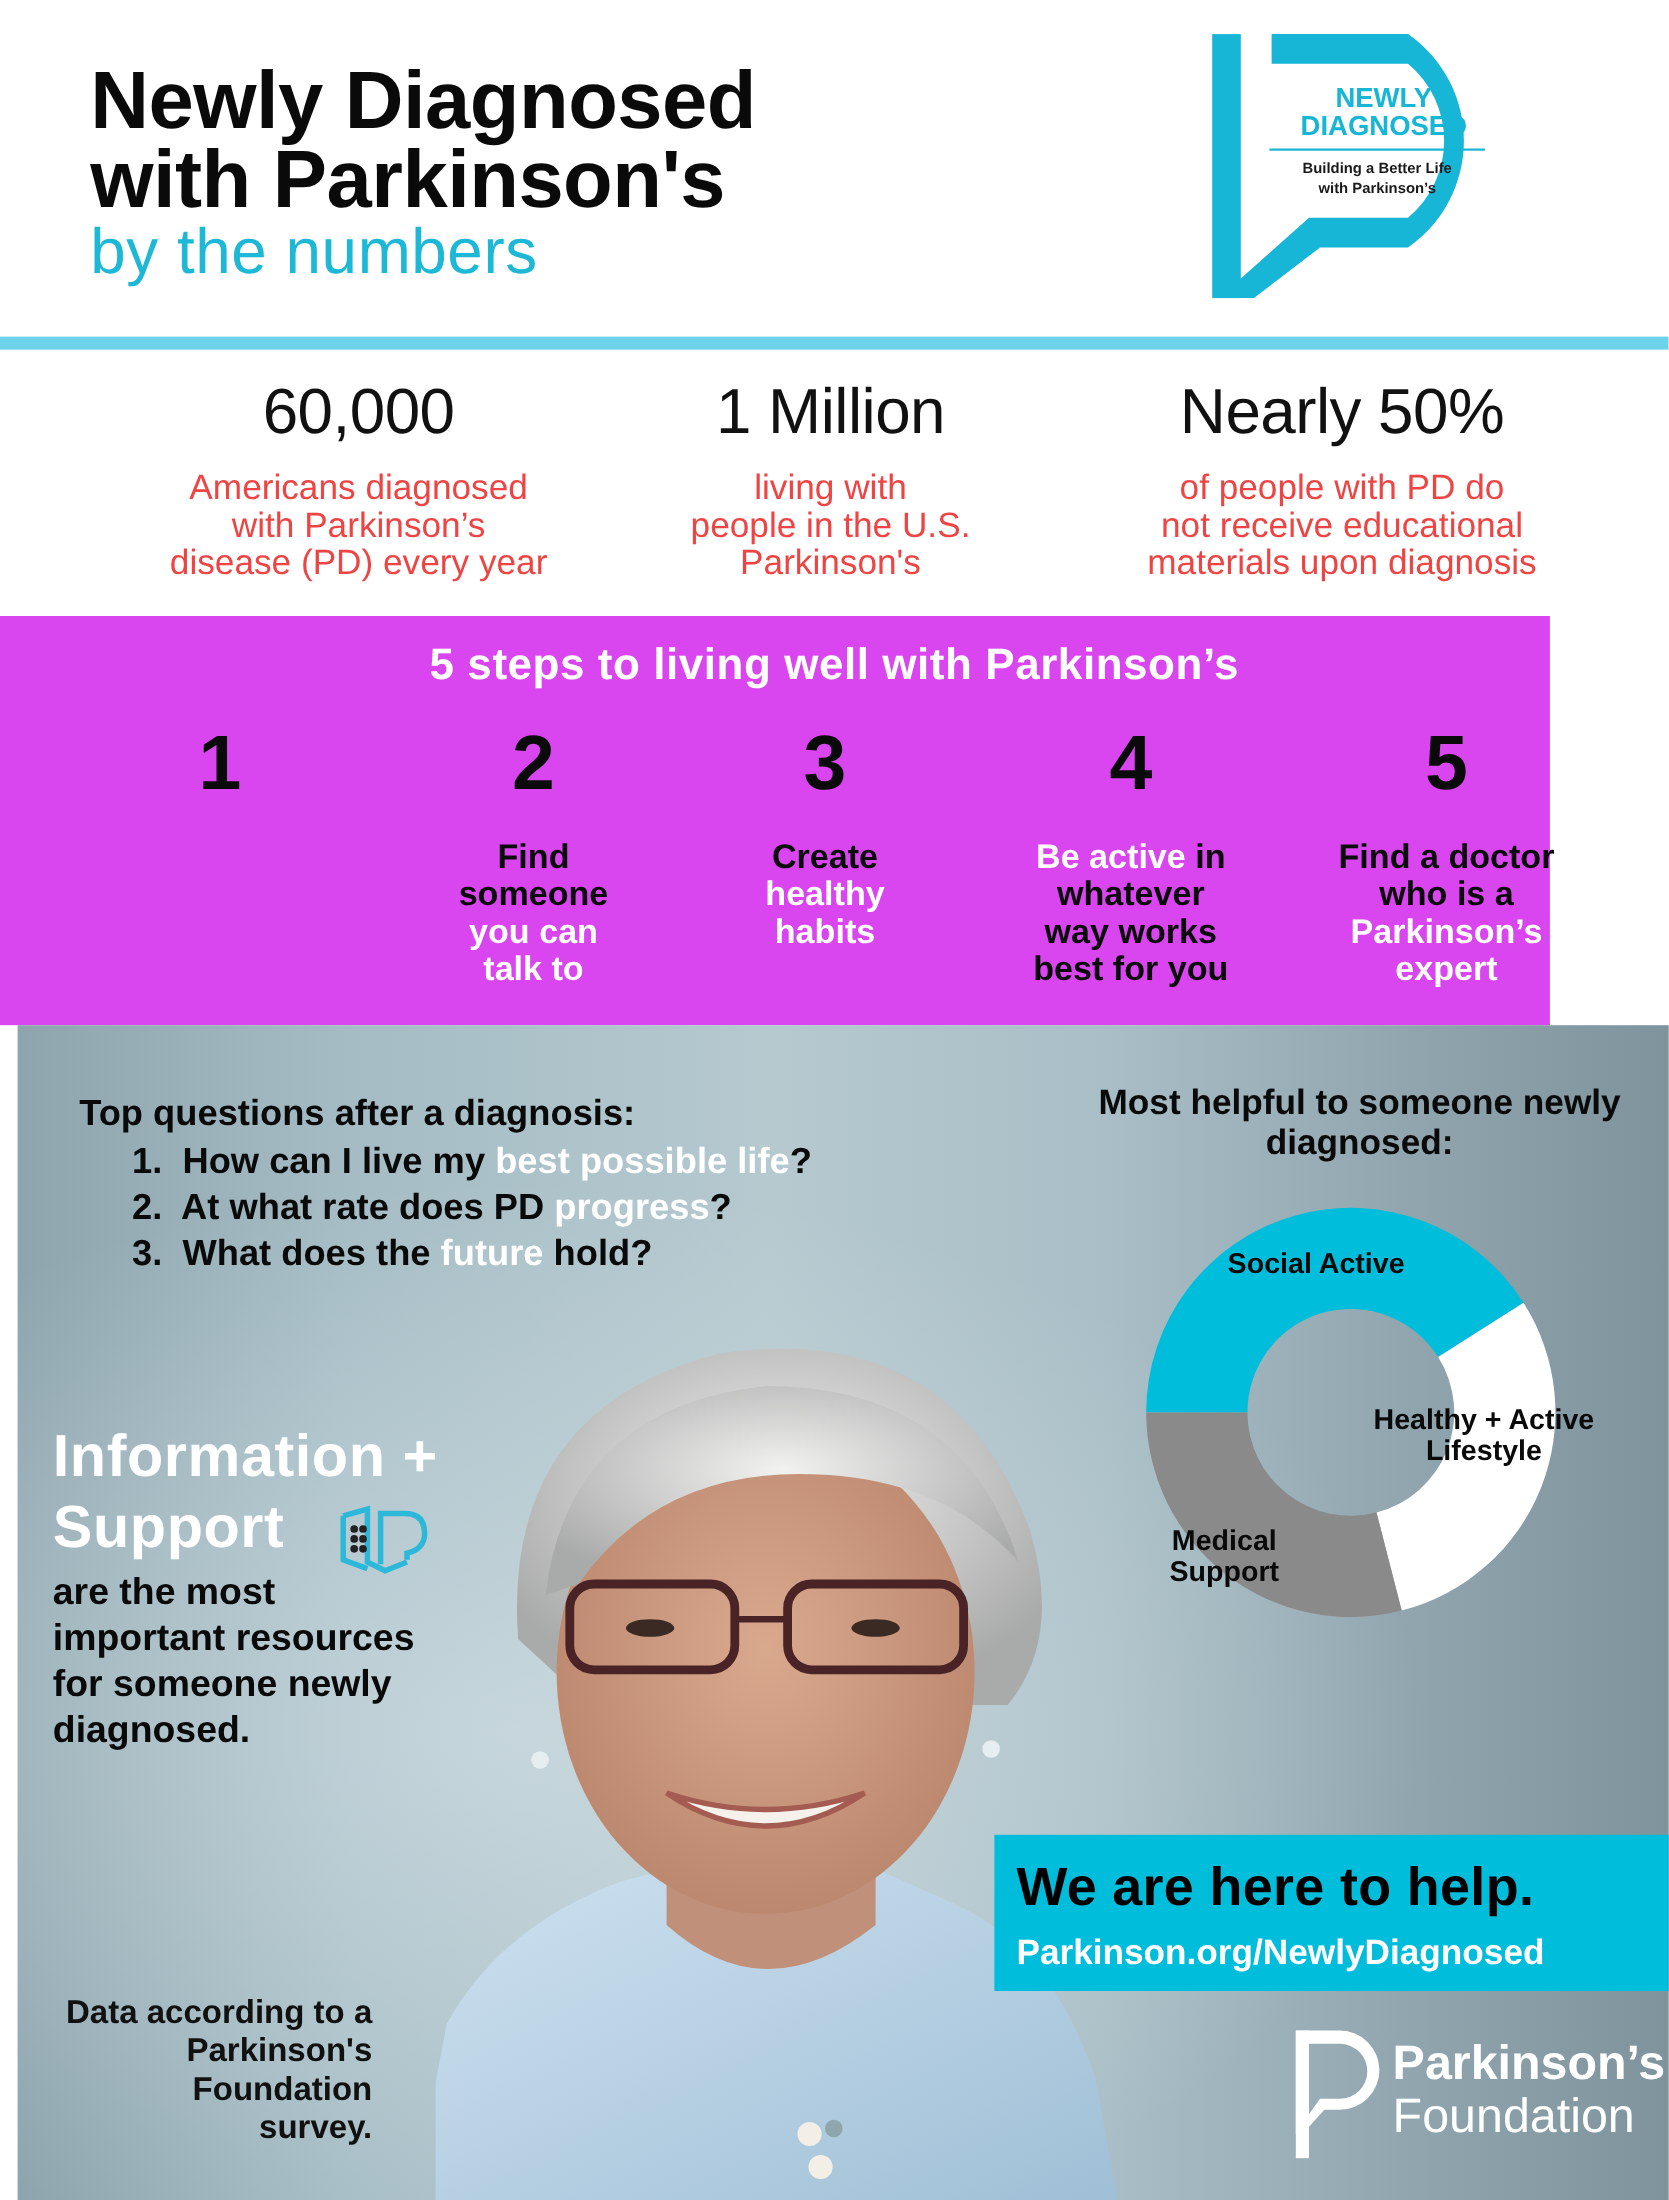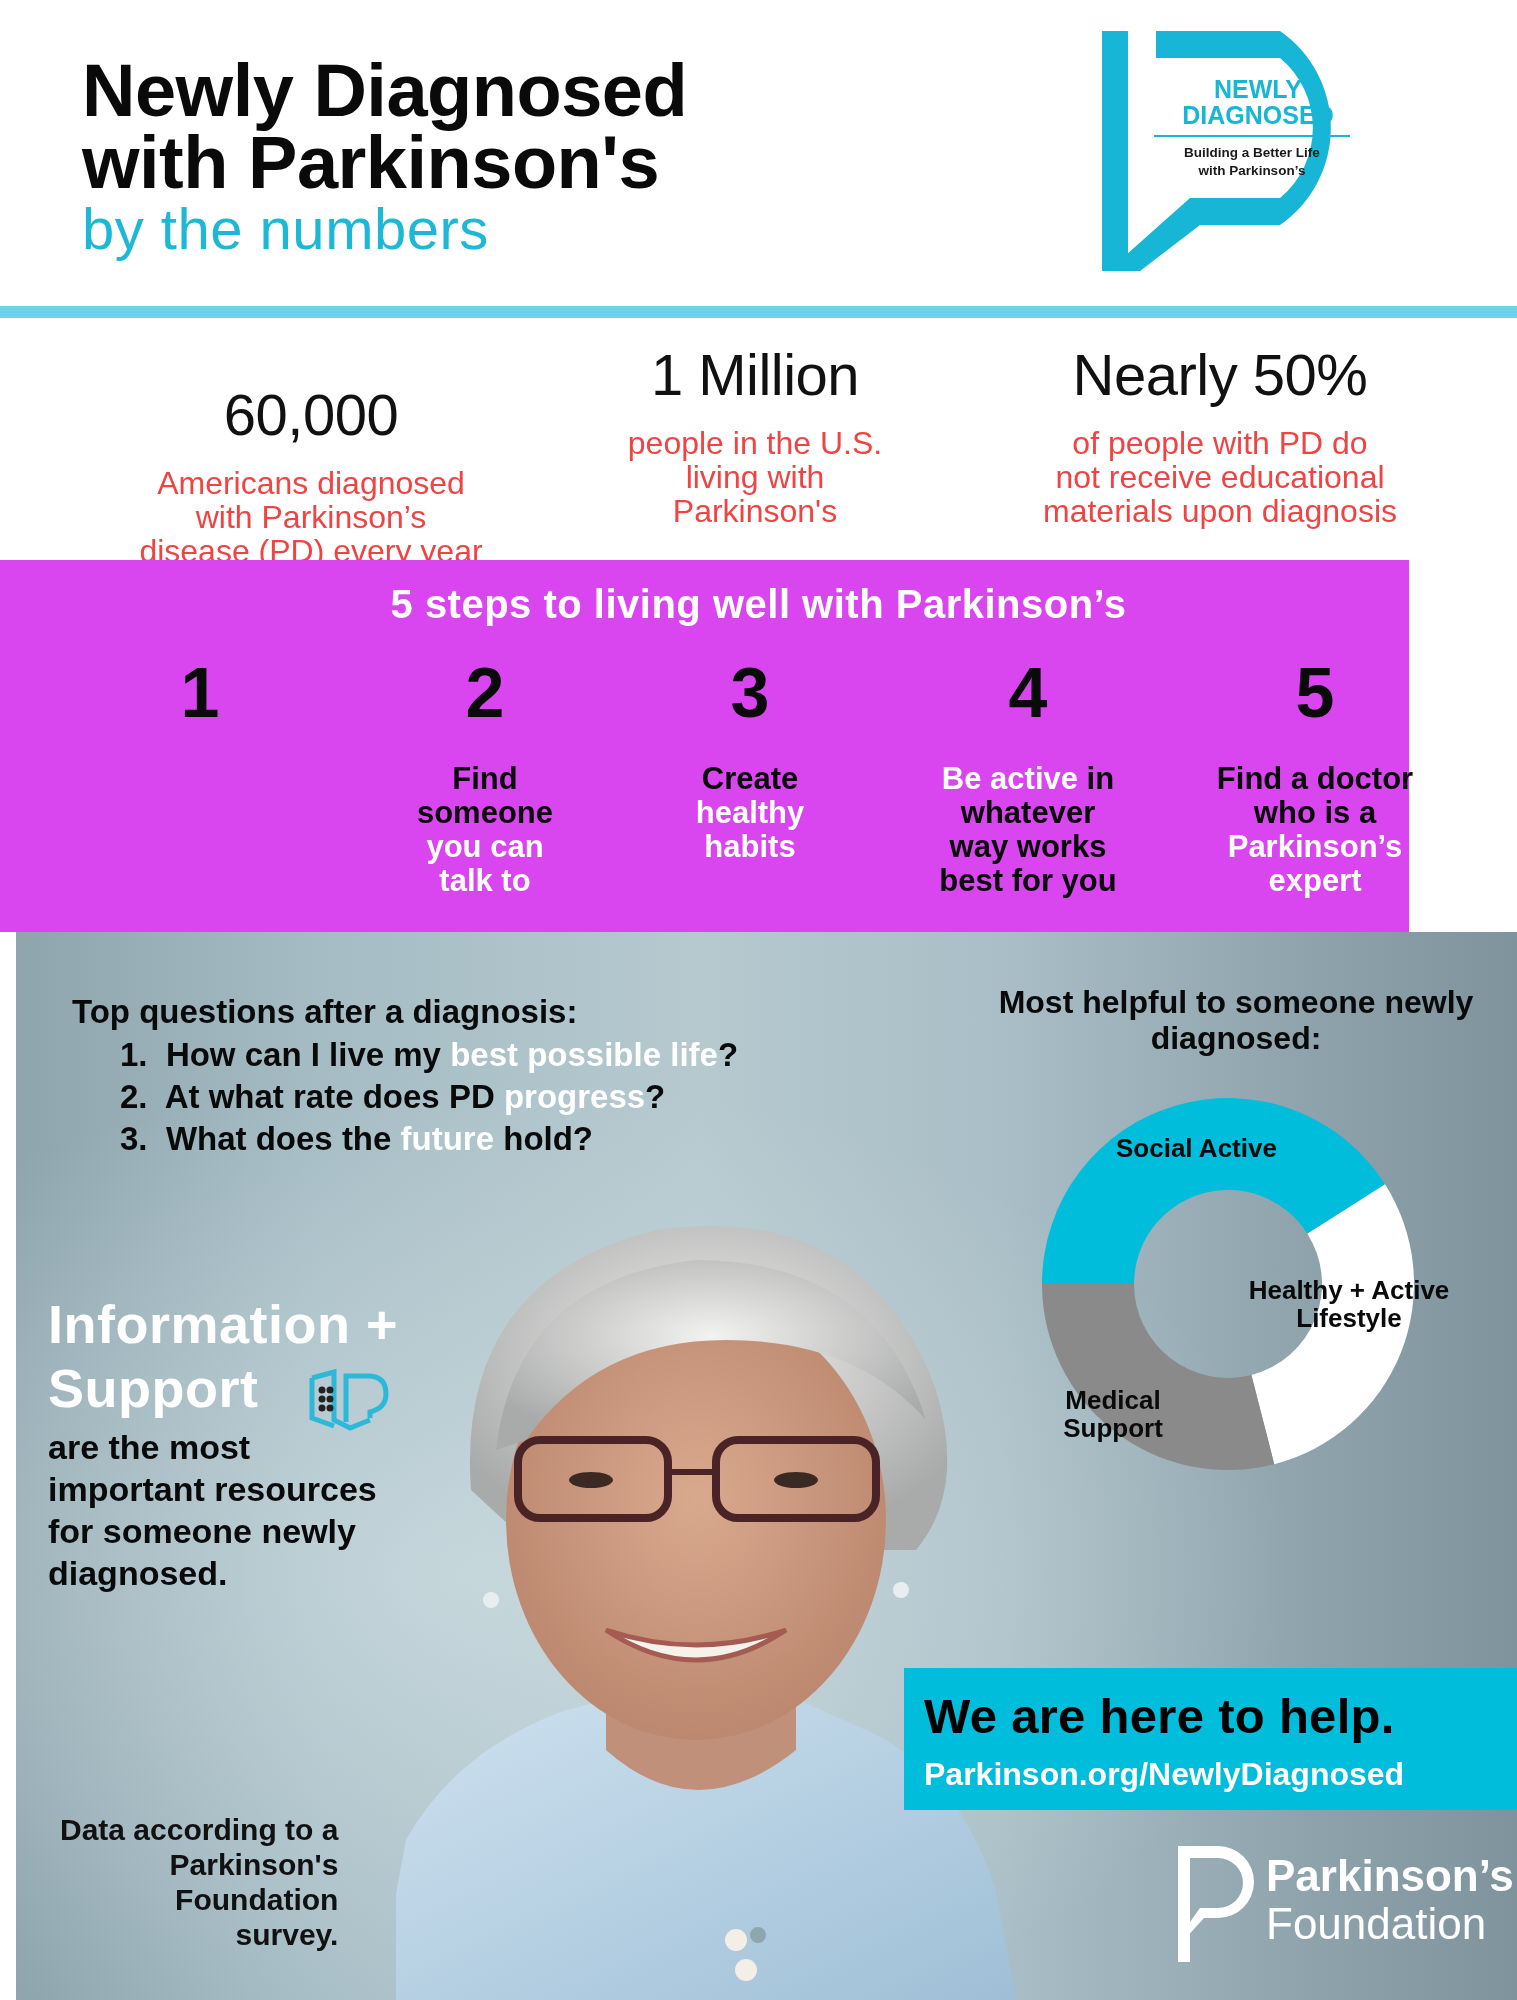--- a/index.html
+++ b/index.html
@@ -16,21 +16,21 @@
   .logo-text-a { position: absolute; left: 58px; top: 48px; width: 200px; text-align: center; color: #17b5d6; font-weight: 700; font-size: 25px; line-height: 26px; }
   .logo-rule { position: absolute; left: 54px; top: 107px; width: 196px; height: 2px; background: #17b5d6; }
   .logo-text-b { position: absolute; left: 54px; top: 116px; width: 196px; text-align: center; color: #1a1a1a; font-weight: 700; font-size: 13.5px; line-height: 18px; }
   .header-rule { position: absolute; left: 0; top: 306px; width: 1517px; height: 12px; background: #6dd3ea; }
 
   
   .stats { position: absolute; left: 0; top: 318px; width: 1517px; height: 242px; background: #fff; }
   .stat { position: absolute; top: 28px; text-align: center; }
   .stat-value { font-size: 58px; color: #111; font-weight: 400; line-height: 1; letter-spacing: -0.5px; }
   .stat-desc { margin-top: 22px; font-size: 32px; line-height: 34px; color: #ef4444; font-weight: 400; }
-  .stat-1 { left: 101px; width: 420px; margin-top: 40px; }
+  .stat-1 { left: 116px; width: 420px; }
   .stat-2 { left: 560px; width: 390px; }
   .stat-3 { left: 980px; width: 480px; }
 
   
   .steps { position: absolute; left: 0; top: 560px; width: 1409px; height: 372px; background: #d946ef; }
   .steps-title { position: absolute; left: 0; top: 22px; width: 1517px; text-align: center; color: #fff; font-weight: 700; font-size: 40px; letter-spacing: 0.5px; }
   .step { position: absolute; top: 98px; width: 260px; text-align: center; }
   .step-num { font-size: 70px; font-weight: 700; color: #0a0a0a; line-height: 1; }
   .step-text { margin-top: 34px; font-size: 31px; line-height: 34px; font-weight: 700; color: #0a0a0a; }
   .hl { color: #fff; }
@@ -105,22 +105,22 @@
     <div class="stat-value">60,000</div>
     <div class="stat-desc">
       <div>Americans diagnosed</div>
       <div>with Parkinson’s</div>
       <div>disease (PD) every year</div>
     </div>
   </div>
   <div class="stat stat-2">
     <div class="stat-value">1 Million</div>
     <div class="stat-desc">
+      <div>living with</div>
       <div>people in the U.S.</div>
-      <div>living with</div>
       <div>Parkinson's</div>
     </div>
   </div>
   <div class="stat stat-3">
     <div class="stat-value">Nearly 50%</div>
     <div class="stat-desc">
       <div>of people with PD do</div>
       <div>not receive educational</div>
       <div>materials upon diagnosis</div>
     </div>

